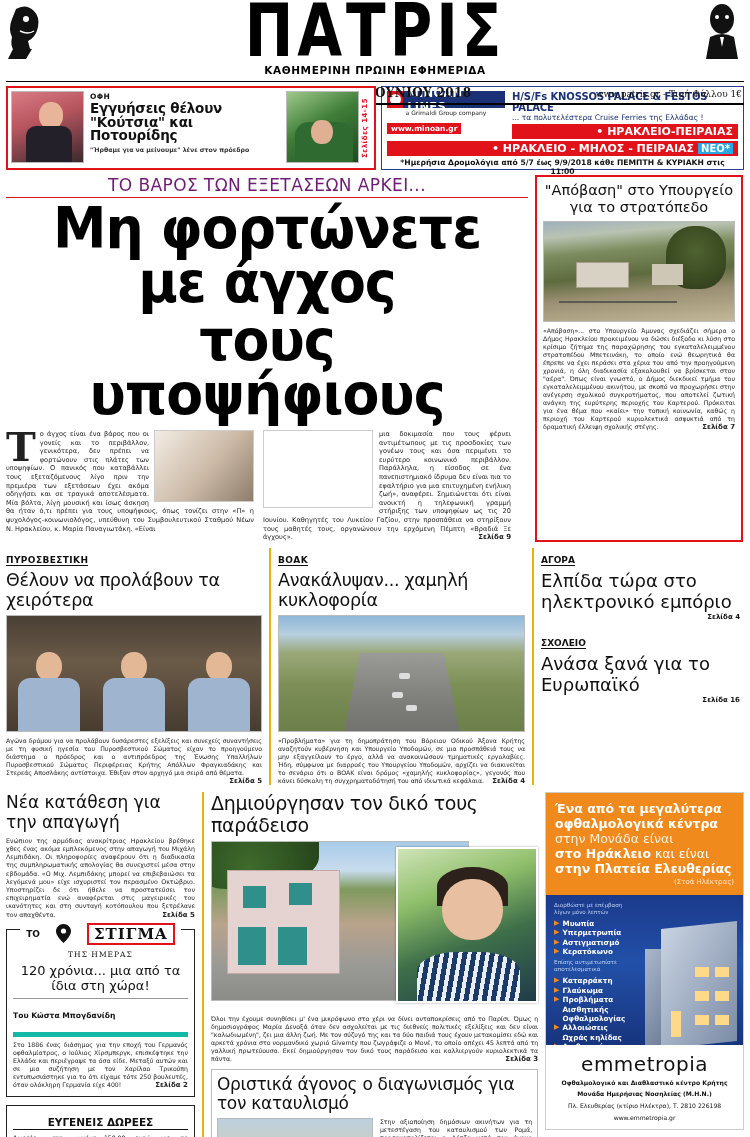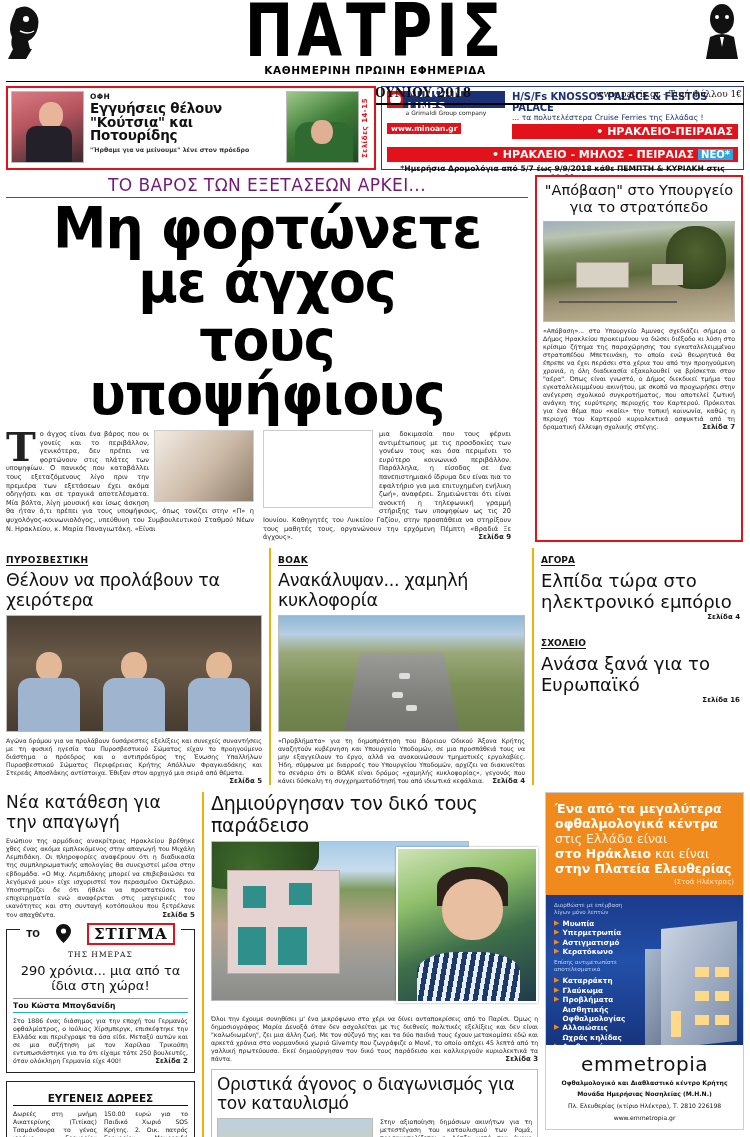--- a/index.html
+++ b/index.html
@@ -66,21 +66,21 @@
   .mn-logobar { display:flex; align-items:center; background:#1b3177; height:17px; }
   .mn-logoicon { width:17px; height:17px; background:#e2121a; display:flex; align-items:center; justify-content:center; }
   .mn-logoicon i { display:block; width:11px; height:11px; border-radius:50%; background:#fff; }
   .mn-logotext { color:#fff; font-weight:bold; font-size:11.5px; letter-spacing:0.3px; padding:0 4px; }
   .mn-grimaldi { font-size:6px; text-align:center; color:#222; margin-top:1px; }
   .mn-url { background:#e2121a; color:#fff; font-size:7.5px; font-weight:bold; padding:1px 4px; display:inline-block; margin-top:3px; }
   .mn-right { flex:1; }
   .mn-l1 { font-size:10px; font-weight:bold; color:#1b3177; letter-spacing:-0.1px; }
   .mn-l2 { font-size:7.6px; color:#1b3177; }
   .mn-route1 { background:#e2121a; color:#fff; font-size:11px; font-weight:bold; text-align:right; padding:1px 5px; margin-top:2px; }
-  .mn-route2 { background:#e2121a; color:#fff; font-size:11px; font-weight:bold; text-align:right; padding:1px 5px; margin-top:8px; display:flex; justify-content:flex-end; align-items:center; gap:4px;}
+  .mn-route2 { background:#e2121a; color:#fff; font-size:11px; font-weight:bold; text-align:right; padding:1px 5px; margin-top:2px; display:flex; justify-content:flex-end; align-items:center; gap:4px;}
   .mn-neo { background:#2aa7e0; color:#fff; font-size:10px; padding:0 3px; }
   .mn-foot { font-size:7.6px; text-align:center; color:#111; font-weight:bold; margin-top:2px;}
 
   
   .lead-wrap { display:flex; gap:7px; margin-top:5px; }
   .lead-main { width:522px; }
   .lead-kicker {
     text-align:center; font-size:17px; letter-spacing:0.4px; color:#701a75;
     border-bottom:1px solid #e2121a; padding-bottom:2px;
   }
@@ -141,21 +141,21 @@
   .ll-head { font-size:17px; line-height:20px; color:#111; }
   .ll-text { font-size:6.3px; line-height:8.2px; text-align:justify; margin-top:5px; color:#222;}
 
   .stigma-box { border:1px solid #222; margin-top:10px; padding:6px 6px 7px; position:relative; }
   .stigma-top { display:flex; align-items:center; justify-content:center; gap:16px; margin-top:-17px; background:#fff; width:fit-content; margin-left:auto; margin-right:auto; padding:4px 6px;}
   .stigma-to { font-size:9px; font-weight:bold; }
   .stigma-pin { width:15px; height:19px; position:relative; }
   .stigma-word { border:2px solid #e2121a; color:#111; font-weight:bold; font-size:15px; padding:0 5px; letter-spacing:1px; font-family:"DejaVu Serif", serif;}
   .stigma-sub { text-align:center; font-size:7.5px; letter-spacing:1px; margin-top:1px; font-family:"DejaVu Serif", serif;}
   .stigma-head { text-align:center; font-size:13px; margin-top:4px; color:#111;}
-  .stigma-by { font-size:7.6px; font-weight:bold; margin-top:5px; border-top:1px solid #999; border-bottom:1px solid #14b8a6; padding:2px 0;}
+  .stigma-by { font-size:7.6px; font-weight:bold; margin-top:5px; border-top:1px solid #999; border-bottom:5px solid #14b8a6; padding:12px 0;}
   .stigma-text { font-size:6.2px; line-height:8.1px; text-align:justify; margin-top:4px; color:#222;}
 
   .donate-box { border:1px solid #222; margin-top:8px; padding:5px 6px 6px; }
   .donate-title { text-align:center; font-weight:bold; font-size:10.5px; border-bottom:1.5px solid #111; display:inline-block; width:100%; padding-bottom:1px;}
   .donate-cols { display:flex; gap:7px; margin-top:4px; }
   .donate-cols div { flex:1; font-size:6.1px; line-height:8px; text-align:justify;}
 
   .lm-head { font-size:19px; line-height:22px; color:#111; letter-spacing:-0.3px; }
   .lm-photos { position:relative; height:170px; margin-top:5px; }
   .lm-ph1 { position:absolute; left:0; top:0; width:258px; height:160px; border:1px solid #bbb;
@@ -379,21 +379,21 @@
           <span class="stigma-to">ΤΟ</span>
           <span class="stigma-pin">
             <svg width="15" height="19" viewBox="0 0 15 19">
                 <path d="M7.5 0C3.4 0 0 3.3 0 7.3 0 12.6 7.5 19 7.5 19S15 12.6 15 7.3C15 3.3 11.6 0 7.5 0z" fill="#111"></path>
                 <circle cx="7.5" cy="7" r="2.6" fill="#fff"></circle>
               </svg>
           </span>
           <span class="stigma-word">ΣΤΙΓΜΑ</span>
         </div>
         <div class="stigma-sub">ΤΗΣ ΗΜΕΡΑΣ</div>
-        <div class="stigma-head">290 χρόνια... μια από τα ίδια στη χώρα!</div>
+        <div class="stigma-head">120 χρόνια... μια από τα ίδια στη χώρα!</div>
         <div class="stigma-by">Του Κώστα Μπογδανίδη</div>
         <div class="stigma-text">
           <span>Στο 1886 ένας διάσημος για την εποχή του Γερμανός οφθαλμίατρος, ο Ιούλιος Χίρσμπεργκ, επισκέφτηκε την Ελλάδα και περιέγραψε τα όσα είδε. Μεταξύ αυτών και σε μια συζήτηση με τον Χαρίλαο Τρικούπη εντυπωσιάστηκε για το ότι είχαμε τότε 250 βουλευτές, όταν ολόκληρη Γερμανία είχε 400!</span>
           <span class="sel-page">Σελίδα 2</span>
         </div>
       </div>
 
       <div class="donate-box">
         <div class="donate-title">ΕΥΓΕΝΕΙΣ ΔΩΡΕΕΣ</div>
         <div class="donate-cols">
@@ -446,21 +446,21 @@
           </div>
         </div>
       </div>
     </div>
 
     <div class="low-right">
       <div class="ad-emm">
         <div class="ad-orange">
           <div class="l1">Ένα από τα μεγαλύτερα</div>
           <div class="l1">οφθαλμολογικά κέντρα</div>
-          <div class="l2">στις Ελλάδα είναι</div>
+          <div class="l2">στην Μονάδα είναι</div>
           <div class="l3">
             <b>στο Ηράκλειο</b><span> και είναι</span>
           </div>
           <div class="l4">στην Πλατεία Ελευθερίας</div>
           <div class="l5">(Στοά Ηλέκτρας)</div>
         </div>
         <div class="ad-blue">
           <div class="ad-list">
             <div class="lead">Διορθώστε με επέμβαση λίγων μόνο λεπτών</div>
             <div class="li">

